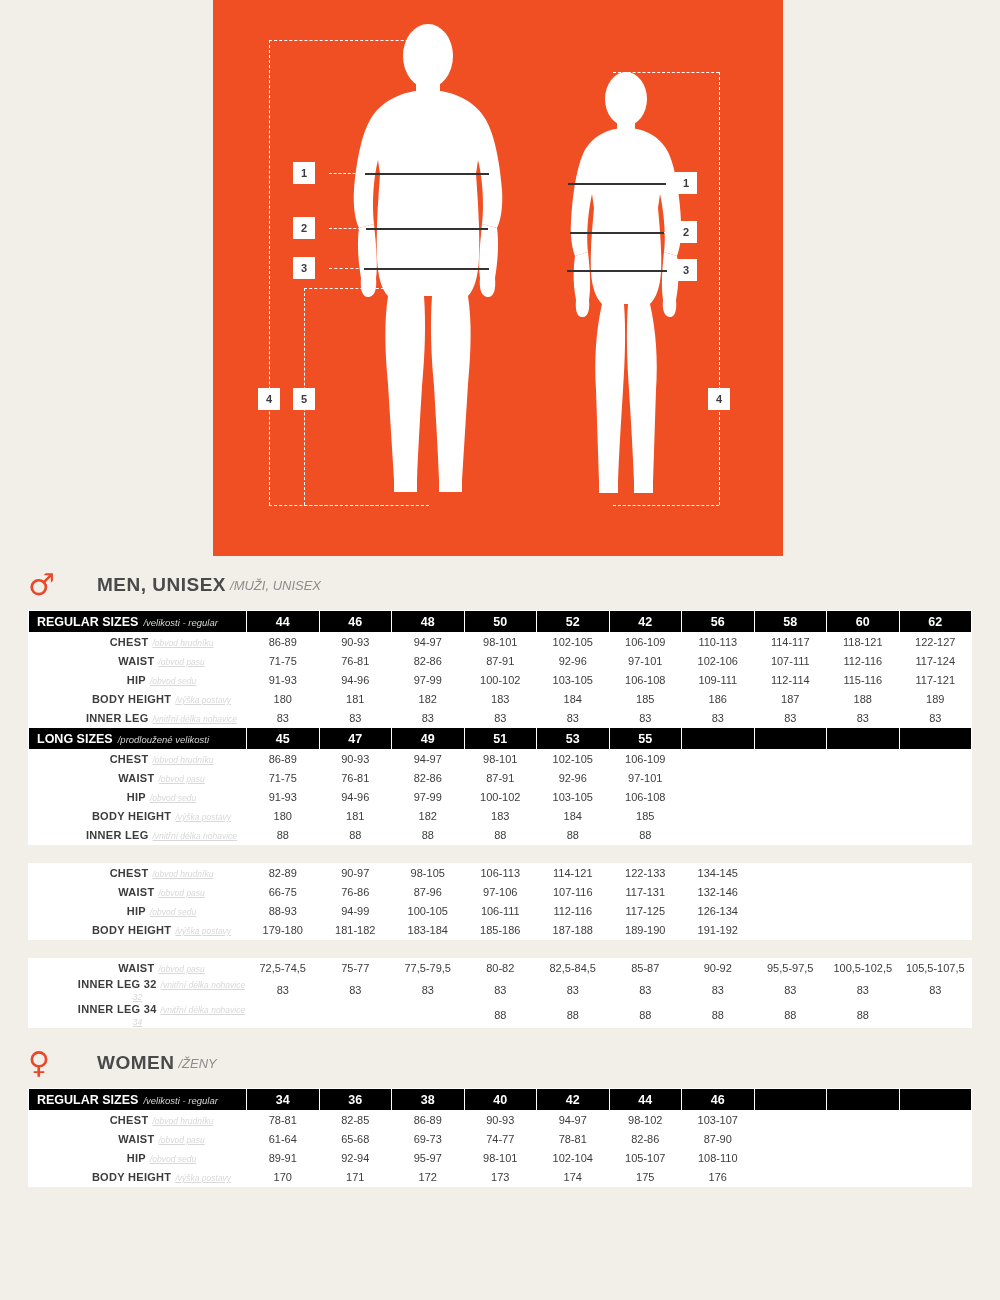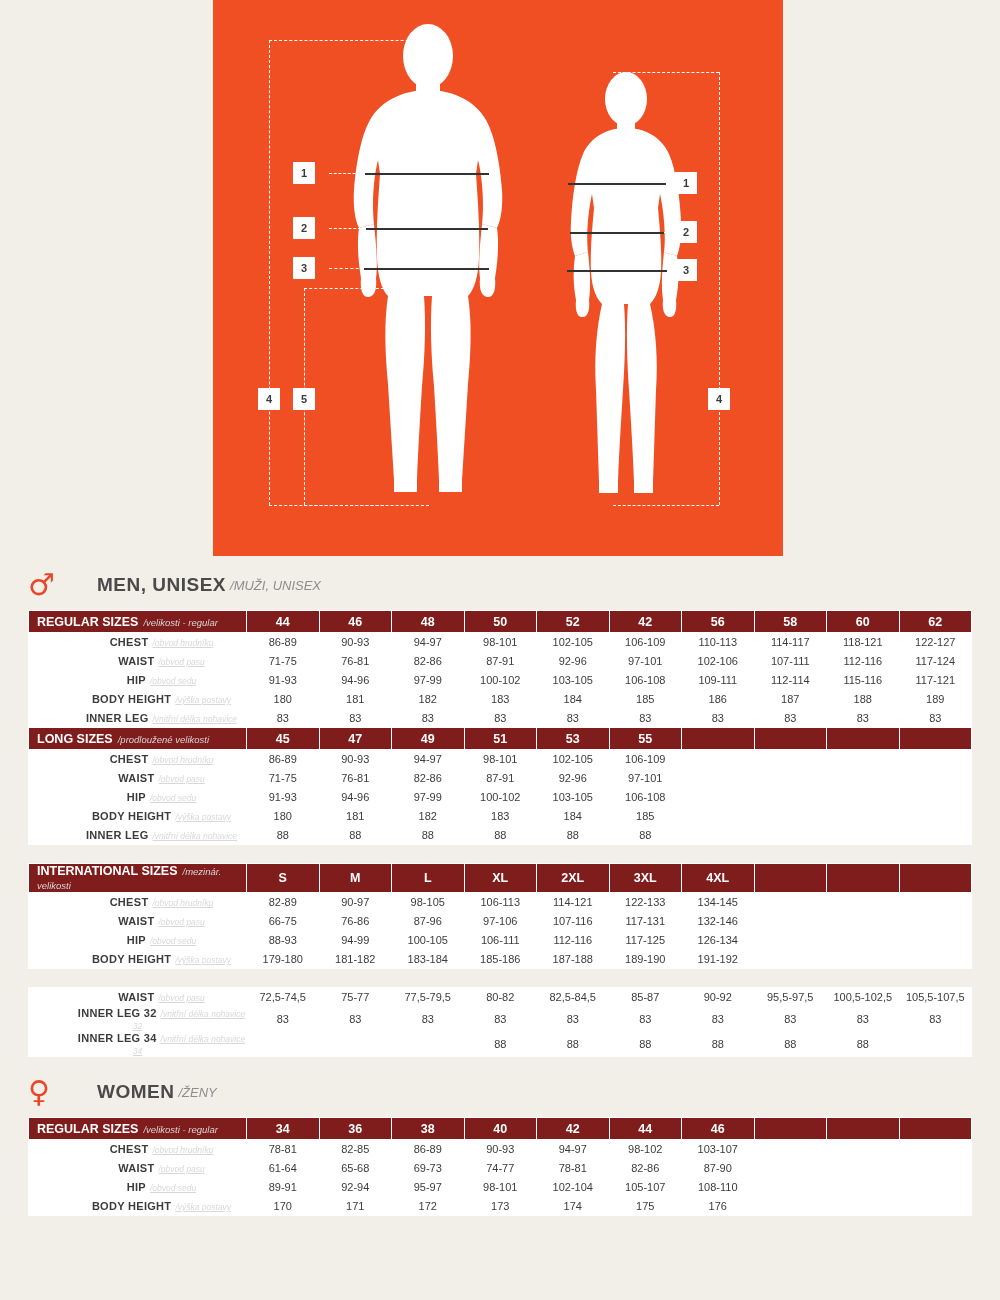--- a/index.html
+++ b/index.html
@@ -77,21 +77,21 @@
     border: 1px solid #ffffff;
     height: 19px;
     font-size: 11px;
     text-align: center;
     color: #3c3c3c;
     background: #ffffff;
     padding: 0;
   }
   
   tr.hdr td {
-    background: #7f1d1d;
+    background: #000000;
     color: #ffffff;
     font-weight: bold;
     font-size: 12.5px;
     height: 22px;
   }
   tr.hdr td.lbl-cell {
     text-align: left;
     padding-left: 8px;
   }
   tr.hdr td.lbl-cell .cz {
@@ -442,33 +442,20 @@
           <col>
           <col>
           <col>
           <col>
           <col>
           <col>
           <col>
           <col>
         </colgroup>
       <tbody>
-          <tr class="hdr">
-            <td class="lbl-cell"><span>INTERNATIONAL SIZES</span><span class="cz">/mezinár. velikosti</span></td>
-            <td>S</td>
-            <td>M</td>
-            <td>L</td>
-            <td>XL</td>
-            <td>2XL</td>
-            <td>3XL</td>
-            <td>4XL</td>
-            <td></td>
-            <td></td>
-            <td></td>
-          </tr>
           <tr>
             <td class="rowlbl"><span class="num">1</span><span class="nm">CHEST</span><span class="cz">/obvod hrudníku</span></td>
             <td class="val">82-89</td>
             <td class="val">90-97</td>
             <td class="val">98-105</td>
             <td class="val">106-113</td>
             <td class="val">114-121</td>
             <td class="val">122-133</td>
             <td class="val">134-145</td>
             <td class="val empty"></td>

